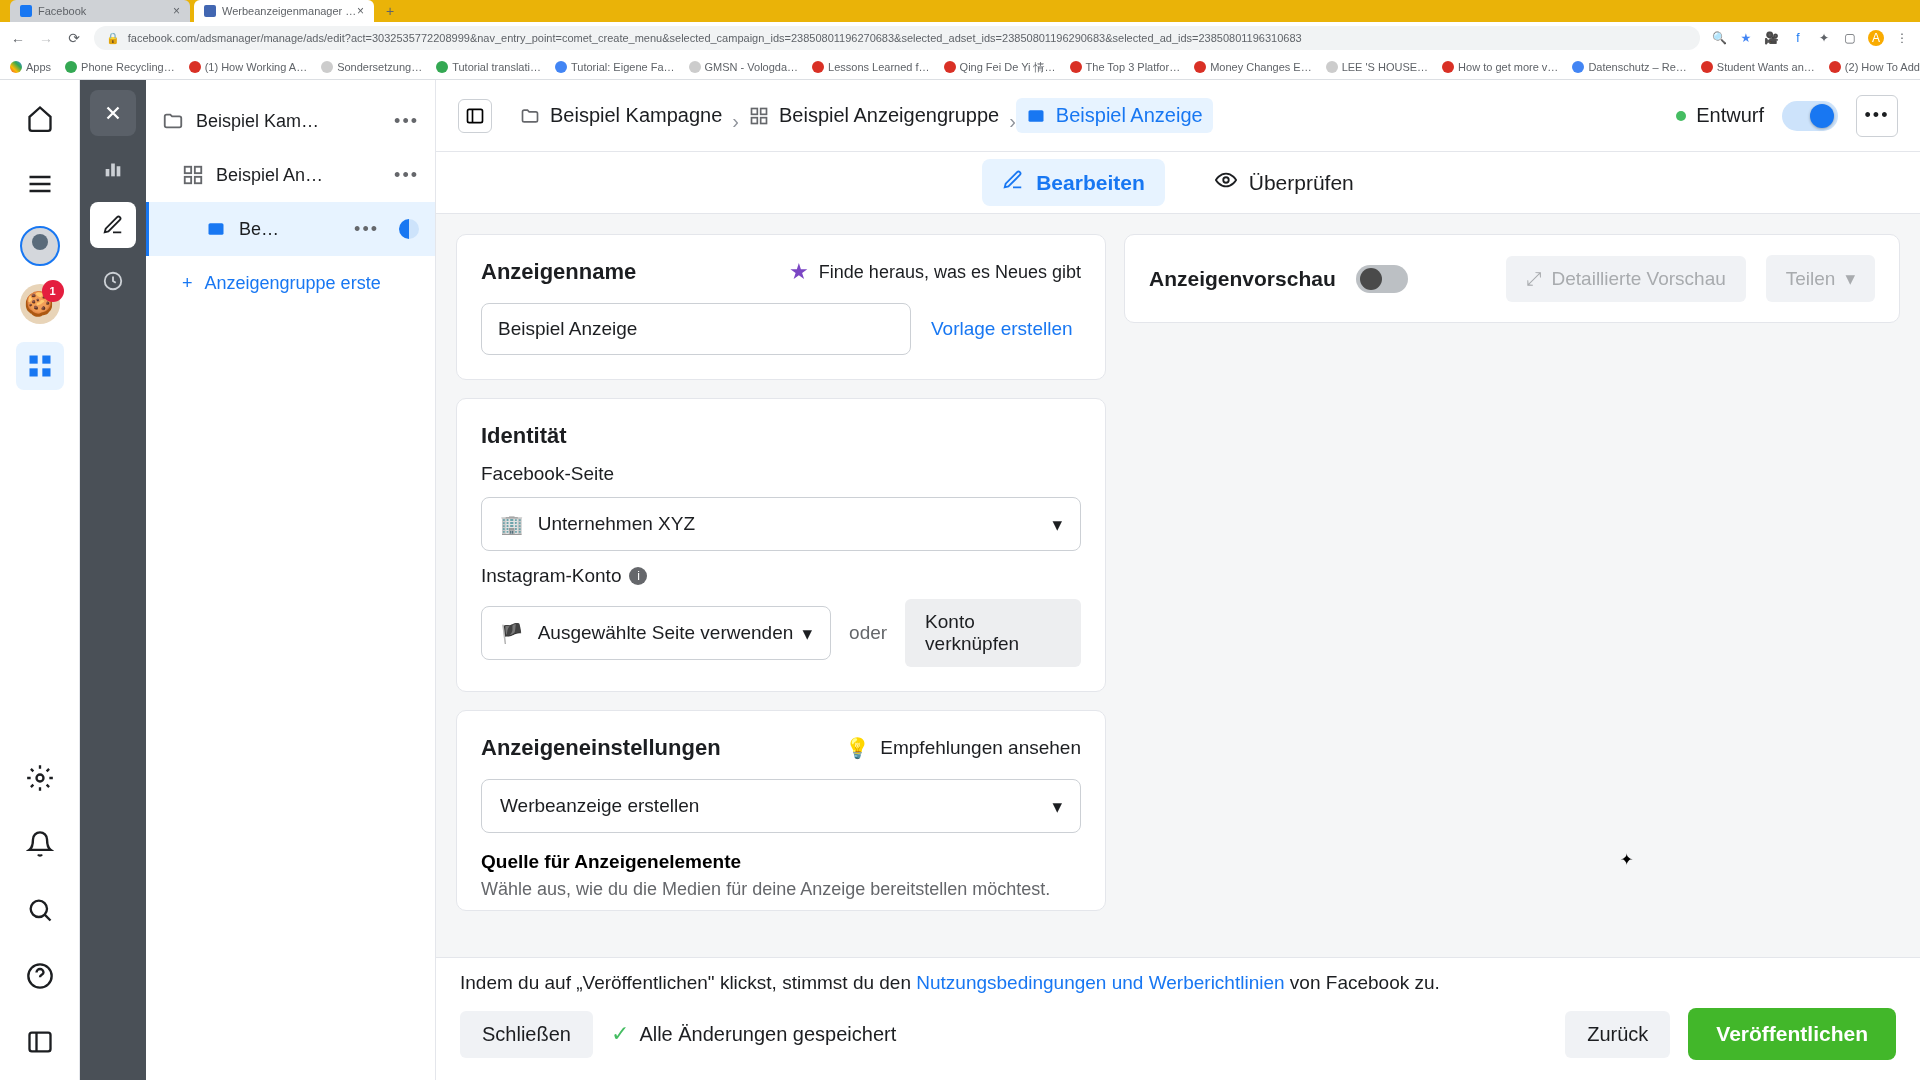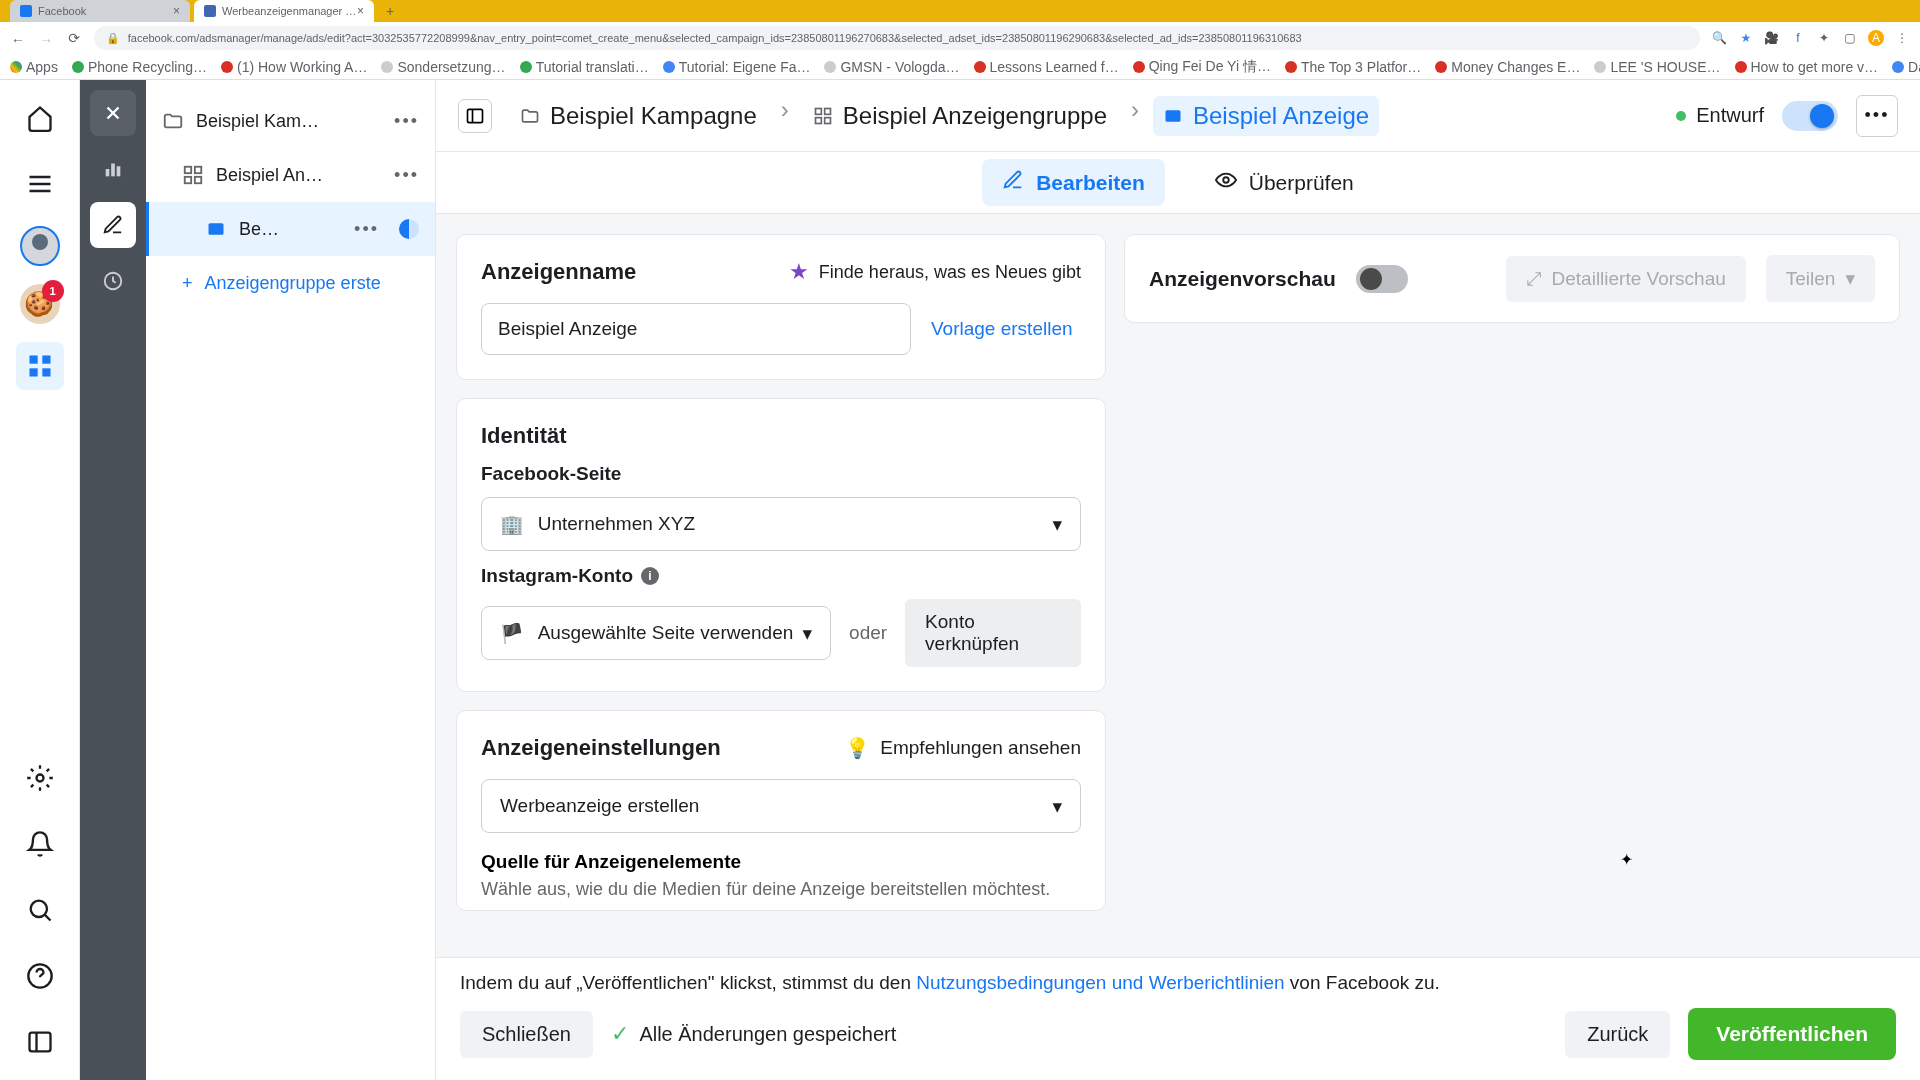--- a/index.html
+++ b/index.html
@@ -13,21 +13,21 @@
 .tab .favicon { width: 12px; height: 12px; margin-right: 6px; display: inline-block; background: #1877f2; border-radius: 2px; }
 .tab .tab-title { flex: 1; overflow: hidden; text-overflow: ellipsis; white-space: nowrap; }
 .tab .tab-close { font-size: 12px; color: #5f6368; }
 .tab-add { width: 24px; text-align: center; color: #5f6368; font-size: 14px; }
 .addr-row { height: 32px; display: flex; align-items: center; padding: 0 10px; gap: 12px; background: #fff; }
 .nav-btn { width: 16px; height: 16px; color: #5f6368; display: flex; align-items: center; justify-content: center; font-size: 14px; }
 .addr-bar { flex: 1; height: 24px; background: #f1f3f4; border-radius: 12px; display: flex; align-items: center; padding: 0 12px; font-size: 11px; color: #5f6368; }
 .addr-lock { margin-right: 8px; }
 .addr-icons { display: flex; gap: 10px; align-items: center; }
 .addr-icons span { width: 16px; height: 16px; display: inline-flex; align-items: center; justify-content: center; font-size: 12px; color: #5f6368; }
-.bm-row { height: 26px; display: flex; align-items: center; padding: 0 10px; gap: 14px; font-size: 14px; color: #5f6368; overflow: hidden; white-space: nowrap; }
+.bm-row { height: 26px; display: flex; align-items: center; padding: 0 10px; gap: 14px; font-size: 11px; color: #5f6368; overflow: hidden; white-space: nowrap; }
 .bm { display: flex; align-items: center; gap: 4px; }
 .bm .bm-dot { width: 12px; height: 12px; border-radius: 50%; background: #ccc; display: inline-block; }
 .bm .bm-dot.red { background: #d93025; }
 .bm .bm-dot.green { background: #34a853; }
 .bm .bm-dot.blue { background: #4285f4; }
 
 
 .app { display: flex; height: calc(1080px - 80px); position: relative; }
 
 
@@ -59,21 +59,21 @@
 .tree-item.level-2 .tree-icon { color: #1877f2; }
 .tree-item .half-circle { width: 20px; height: 20px; border-radius: 50%; background: linear-gradient(90deg, #1877f2 50%, #cde3fb 50%); margin-left: 8px; flex-shrink: 0; }
 .tree-add { display: flex; align-items: center; height: 54px; padding-left: 36px; gap: 12px; font-size: 18px; color: #1877f2; }
 
 
 .main { flex: 1; display: flex; flex-direction: column; background: #f5f6f7; overflow: hidden; }
 
 
 .topbar { height: 72px; background: #fff; border-bottom: 1px solid #e4e6eb; display: flex; align-items: center; padding: 0 22px; gap: 18px; }
 .topbar .panel-toggle { width: 34px; height: 34px; border: 1px solid #ccd0d5; border-radius: 6px; display: flex; align-items: center; justify-content: center; }
-.breadcrumb { display: flex; align-items: flex-start; gap: 14px; font-size: 24px; color: #1c1e21; }
+.breadcrumb { display: flex; align-items: flex-end; gap: 0; font-size: 20px; color: #1c1e21; }
 .breadcrumb .crumb { display: flex; align-items: center; gap: 10px; padding: 6px 10px; border-radius: 6px; }
 .breadcrumb .crumb.active { background: #e7f3ff; color: #1877f2; }
 .breadcrumb .crumb-icon { width: 20px; height: 20px; display: inline-flex; align-items: center; justify-content: center; }
 .breadcrumb .sep { color: #90949c; }
 .topbar .grow { flex: 1; }
 .status-chip { display: flex; align-items: center; gap: 10px; font-size: 20px; color: #1c1e21; }
 .status-chip .dot { width: 10px; height: 10px; border-radius: 50%; background: #45bd62; }
 .toggle-sw { width: 56px; height: 30px; border-radius: 15px; background: #1877f2; position: relative; }
 .toggle-sw .knob { width: 24px; height: 24px; border-radius: 50%; background: #fff; position: absolute; top: 3px; right: 4px; box-shadow: 0 1px 3px rgba(0,0,0,0.3); background: #1877f2; }
 .toggle-sw { background: #cde3fb; }
@@ -89,21 +89,21 @@
 .content { flex: 1; display: flex; padding: 20px; gap: 18px; overflow: hidden; }
 .left-col { width: 650px; display: flex; flex-direction: column; gap: 18px; overflow: hidden; }
 .right-col { flex: 1; }
 
 .card { background: #fff; border: 1px solid #e4e6eb; border-radius: 10px; padding: 24px; }
 .card-title { font-size: 22px; font-weight: 700; color: #1c1e21; }
 .card-row { display: flex; align-items: center; justify-content: space-between; margin-bottom: 18px; }
 .hint { display: flex; align-items: center; gap: 10px; font-size: 18px; color: #1c1e21; }
 .hint .star { color: #7b46c4; font-size: 22px; }
 
-.field-label { font-size: 19px; font-weight: 700; color: #1c1e21; margin-bottom: 12px; margin-top: 14px; display: flex; align-items: center; gap: 8px; text-align: right; }
+.field-label { font-size: 19px; font-weight: 400; color: #1c1e21; margin-bottom: 12px; margin-top: 14px; display: flex; align-items: center; gap: 8px; text-align: right; }
 .field-label .info { width: 18px; height: 18px; border-radius: 50%; background: #65676b; color: #fff; font-size: 12px; display: inline-flex; align-items: center; justify-content: center; }
 
 .text-input { width: 430px; height: 52px; border: 1px solid #ccd0d5; border-radius: 8px; padding: 0 16px; font-size: 19px; color: #1c1e21; }
 .link-btn { color: #1877f2; font-size: 19px; }
 
 .select-box { height: 54px; border: 1px solid #ccd0d5; border-radius: 8px; display: flex; align-items: center; padding: 0 18px; font-size: 19px; color: #1c1e21; justify-content: space-between; }
 .select-box .sel-left { display: flex; align-items: center; gap: 14px; }
 .select-box .caret { color: #1c1e21; }
 
 .ig-row { display: flex; align-items: center; gap: 18px; }

